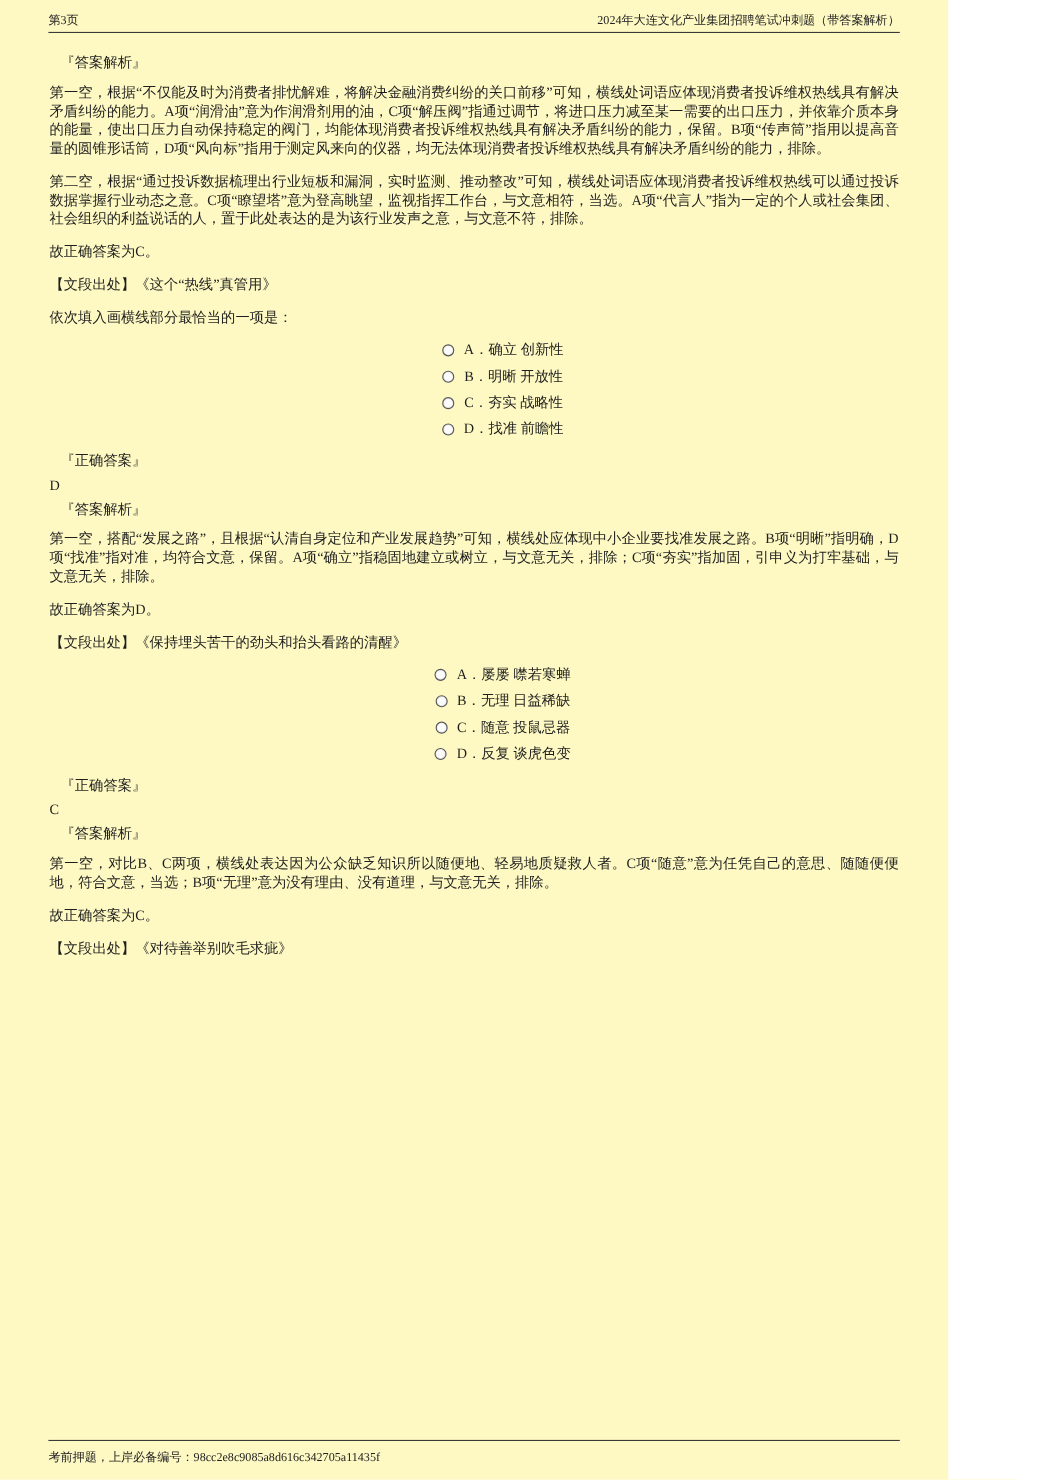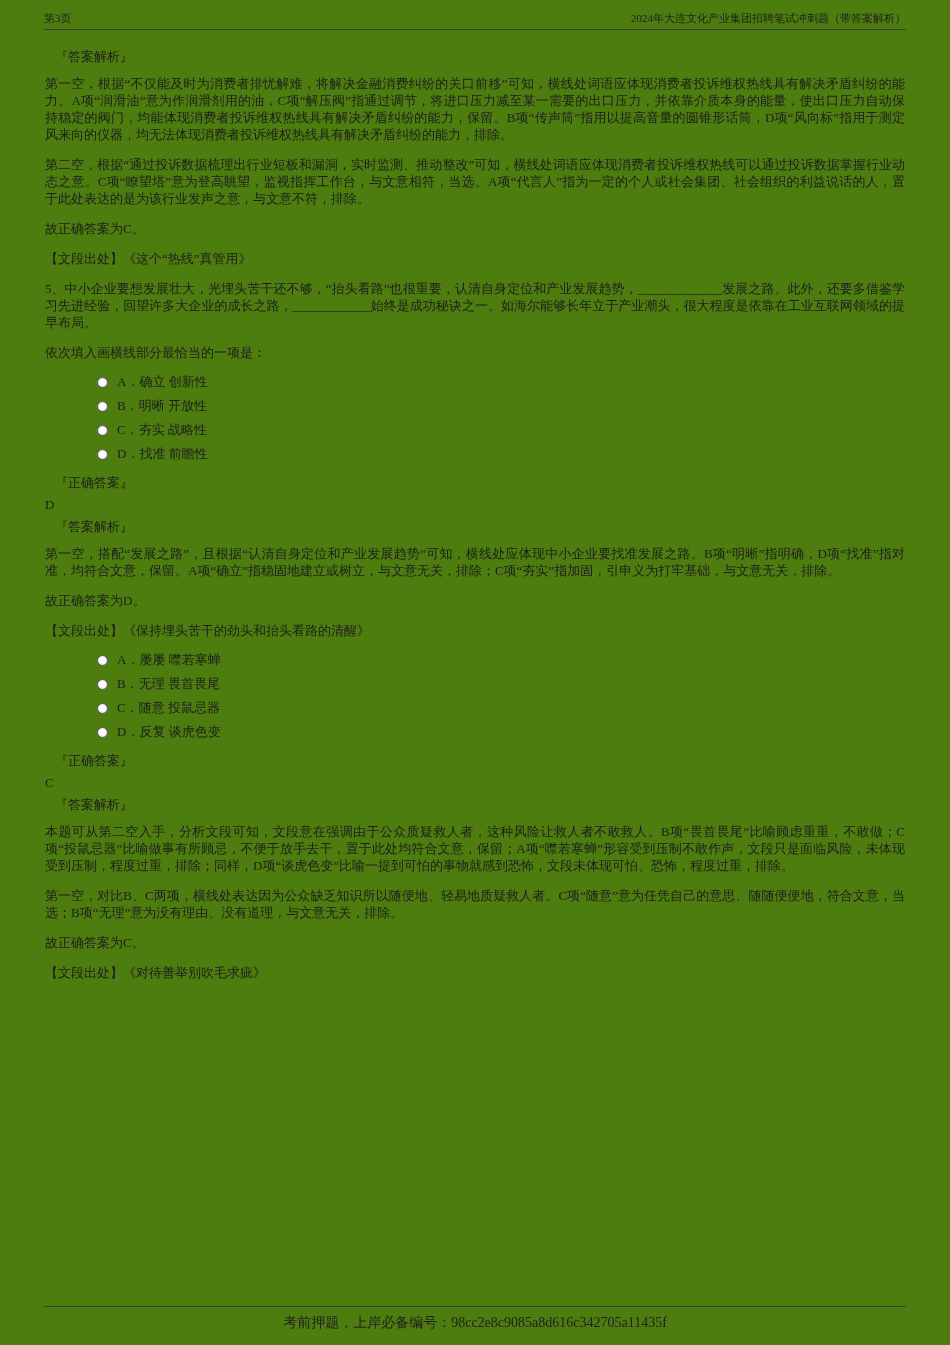--- a/index.html
+++ b/index.html
@@ -1,45 +1,45 @@
 <!DOCTYPE html>
 <html><head>
 <meta charset="utf-8">
 <style>
   html,body{margin:0;padding:0;}
   body{background:#ffffff;}
   .page{
-    width:950px;height:1345px;position:relative;background:#4d7c0f;overflow:hidden;
+    width:862px;height:1345px;position:relative;background:#fef9c3;overflow:hidden;
     font-family:"Liberation Serif","DejaVu Serif",serif;color:#1e1e1e;text-decoration:underline;
   }
   .page-header{
     position:absolute;top:11px;left:44px;right:44px;
     display:flex;justify-content:space-between;align-items:baseline;
     font-size:11px;color:#222;
   }
   .header-rule{position:absolute;top:29px;left:44px;right:44px;border-top:1px solid #3a3a3a;}
   .content{
     position:absolute;top:48px;left:45px;right:45px;
     font-size:13px;line-height:17px;text-align:justify;
   }
   .para{margin:0 0 13px;}
   .label{margin:0 0 10px;padding-left:10px;}
   .label.compact{margin:0 0 5px;padding-left:10px;}
   .answer-letter{margin:0 0 5px;}
   .q-stem{margin-top:10px;}
   .options{margin:2px 0 12px 52px;}
-  .option{display:flex;align-items:center;margin-bottom:8px;line-height:16px;text-align:left;}
+  .option{display:flex;align-items:center;margin-bottom:8px;line-height:16px;text-align:left;justify-content:center;}
   .radio{
     width:9px;height:9px;border:1px solid #555;border-radius:50%;
     margin-right:9px;flex:0 0 auto;background:#fcfcfc;box-shadow:inset 0 0 1px #999;
   }
   .page-footer{
     position:absolute;left:44px;right:44px;bottom:13px;
     border-top:1px solid #3a3a3a;padding-top:7px;
-    display:flex;justify-content:center;font-size:14px;color:#222;
+    display:flex;justify-content:flex-start;font-size:11px;color:#222;
   }
 </style>
 </head>
 <body>
 
 <div class="page">
 
   <div class="page-header">
     <span>第3页</span>
     <span>2024年大连文化产业集团招聘笔试冲刺题（带答案解析）</span>
@@ -47,21 +47,20 @@
   <div class="header-rule"></div>
 
   <div class="content">
 
     <p class="label">『答案解析』</p>
     <p class="para">第一空，根据“不仅能及时为消费者排忧解难，将解决金融消费纠纷的关口前移”可知，横线处词语应体现消费者投诉维权热线具有解决矛盾纠纷的能力。A项“润滑油”意为作润滑剂用的油，C项“解压阀”指通过调节，将进口压力减至某一需要的出口压力，并依靠介质本身的能量，使出口压力自动保持稳定的阀门，均能体现消费者投诉维权热线具有解决矛盾纠纷的能力，保留。B项“传声筒”指用以提高音量的圆锥形话筒，D项“风向标”指用于测定风来向的仪器，均无法体现消费者投诉维权热线具有解决矛盾纠纷的能力，排除。</p>
     <p class="para">第二空，根据“通过投诉数据梳理出行业短板和漏洞，实时监测、推动整改”可知，横线处词语应体现消费者投诉维权热线可以通过投诉数据掌握行业动态之意。C项“瞭望塔”意为登高眺望，监视指挥工作台，与文意相符，当选。A项“代言人”指为一定的个人或社会集团、社会组织的利益说话的人，置于此处表达的是为该行业发声之意，与文意不符，排除。</p>
     <p class="para">故正确答案为C。</p>
     <p class="para">【文段出处】《这个“热线”真管用》</p>
 
-    <p class="para q-stem">5、中小企业要想发展壮大，光埋头苦干还不够，“抬头看路”也很重要，认清自身定位和产业发展趋势，_____________发展之路。此外，还要多借鉴学习先进经验，回望许多大企业的成长之路，____________始终是成功秘诀之一。如海尔能够长年立于产业潮头，很大程度是依靠在工业互联网领域的提早布局。</p>
     <p class="para">依次填入画横线部分最恰当的一项是：</p>
     <div class="options">
       <div class="option">
         <span class="radio"></span>
         <span>A．确立 创新性</span>
       </div>
       <div class="option">
         <span class="radio"></span>
         <span>B．明晰 开放性</span>
       </div>
@@ -81,35 +80,34 @@
     <p class="para">故正确答案为D。</p>
     <p class="para">【文段出处】《保持埋头苦干的劲头和抬头看路的清醒》</p>
 
     <div class="options">
       <div class="option">
         <span class="radio"></span>
         <span>A．屡屡 噤若寒蝉</span>
       </div>
       <div class="option">
         <span class="radio"></span>
-        <span>B．无理 畏首畏尾</span>
+        <span>B．无理 日益稀缺</span>
       </div>
       <div class="option">
         <span class="radio"></span>
         <span>C．随意 投鼠忌器</span>
       </div>
       <div class="option">
         <span class="radio"></span>
         <span>D．反复 谈虎色变</span>
       </div>
     </div>
     <p class="label compact">『正确答案』</p>
     <p class="answer-letter">C</p>
     <p class="label">『答案解析』</p>
-    <p class="para">本题可从第二空入手，分析文段可知，文段意在强调由于公众质疑救人者，这种风险让救人者不敢救人。B项“畏首畏尾”比喻顾虑重重，不敢做；C项“投鼠忌器”比喻做事有所顾忌，不便于放手去干，置于此处均符合文意，保留；A项“噤若寒蝉”形容受到压制不敢作声，文段只是面临风险，未体现受到压制，程度过重，排除；同样，D项“谈虎色变”比喻一提到可怕的事物就感到恐怖，文段未体现可怕、恐怖，程度过重，排除。</p>
     <p class="para">第一空，对比B、C两项，横线处表达因为公众缺乏知识所以随便地、轻易地质疑救人者。C项“随意”意为任凭自己的意思、随随便便地，符合文意，当选；B项“无理”意为没有理由、没有道理，与文意无关，排除。</p>
     <p class="para">故正确答案为C。</p>
     <p class="para">【文段出处】《对待善举别吹毛求疵》</p>
 
 
   </div>
 
   <div class="page-footer">
     <span>考前押题，上岸必备</span>
     <span>编号：98cc2e8c9085a8d616c342705a11435f</span>

